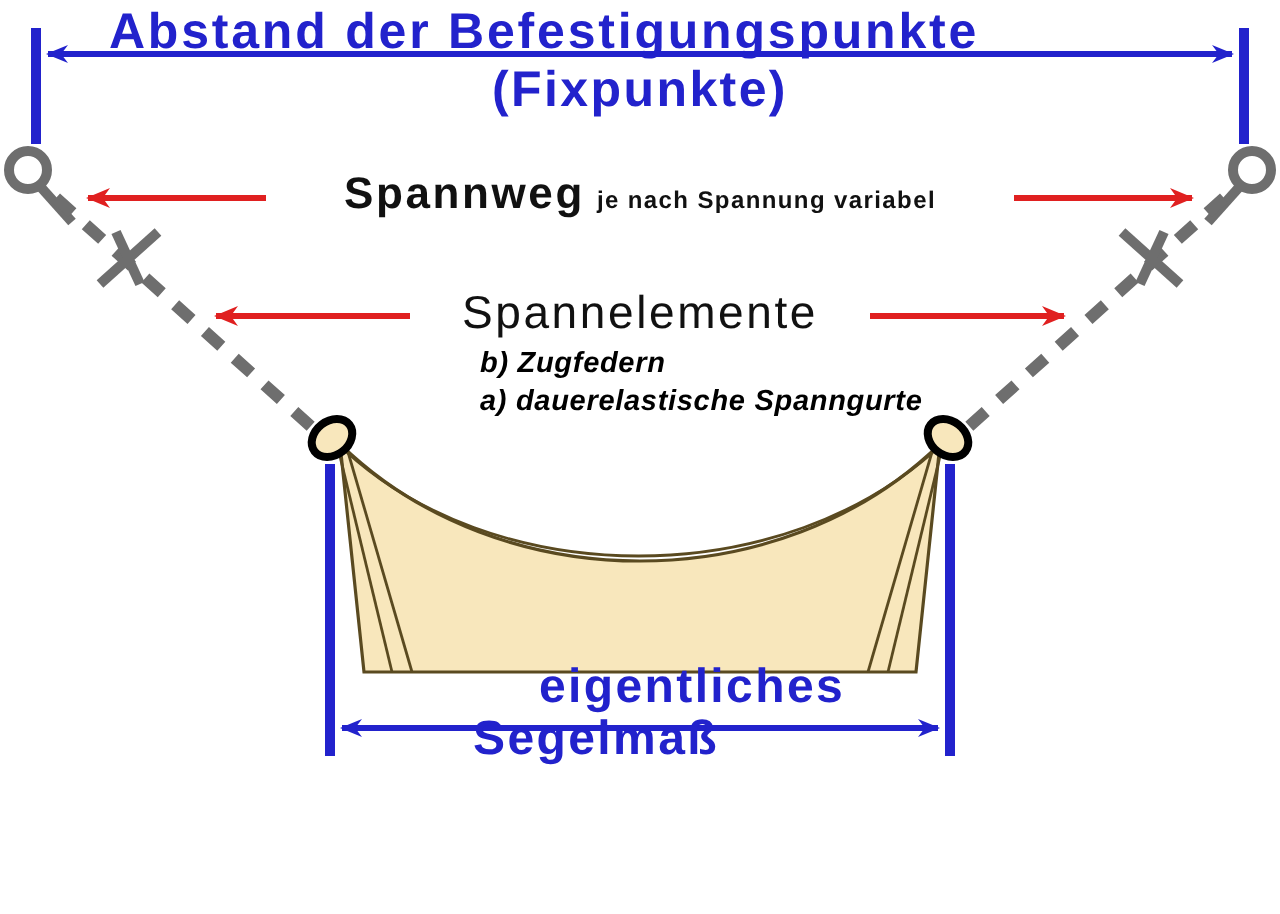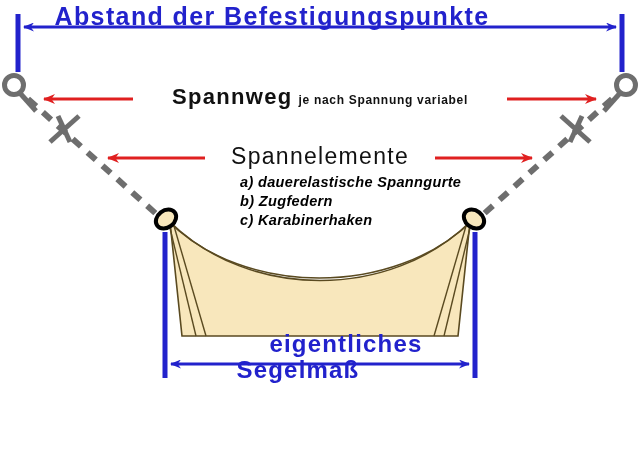--- a/index.html
+++ b/index.html
@@ -175,29 +175,29 @@
     <g>
       <ellipse cx="474" cy="219" rx="11" ry="8.5" transform="rotate(38 474 219)" fill="#F8E7BC" stroke="#000000" stroke-width="4"></ellipse>
     </g>
 
     <line x1="165" y1="232" x2="165" y2="378" stroke="#2222CC" stroke-width="5"></line>
     <line x1="475" y1="232" x2="475" y2="378" stroke="#2222CC" stroke-width="5"></line>
     <line x1="171" y1="364" x2="469" y2="364" stroke="#2222CC" stroke-width="3" marker-start="url(#arrow-blue-start)" marker-end="url(#arrow-blue-end)"></line>
   </svg>
 
   <div class="txt" id="title-line1">Abstand der Befestigungspunkte</div>
+  <div class="txt" id="title-line2">(Fixpunkte)</div>
 
   <div class="txt" id="spannweg-group">
     <span id="spannweg-main">Spannweg</span><span id="spannweg-sub">je nach Spannung variabel</span>
   </div>
 
   <div class="txt" id="spannelemente-title">Spannelemente</div>
 
   <div class="txt" id="spannelemente-list">
+    <div>b) Zugfedern</div>
     <div>a) dauerelastische Spanngurte</div>
-    <div>b) Zugfedern</div>
-    <div>c) Karabinerhaken</div>
   </div>
 
   <div class="txt" id="segel-line1">eigentliches</div>
   <div class="txt" id="segel-line2">Segelmaß</div>
 
 </div>
 
 </body></html>

